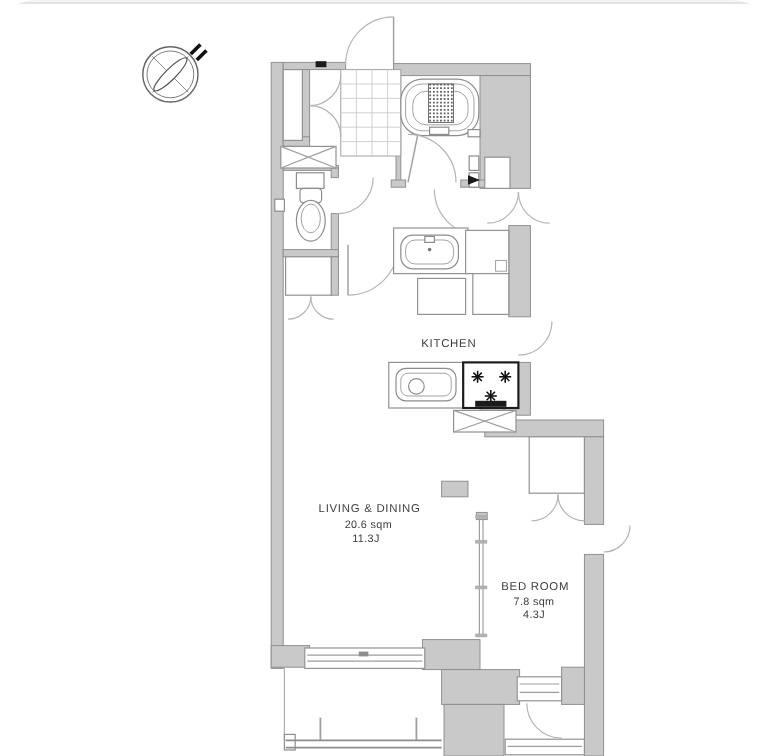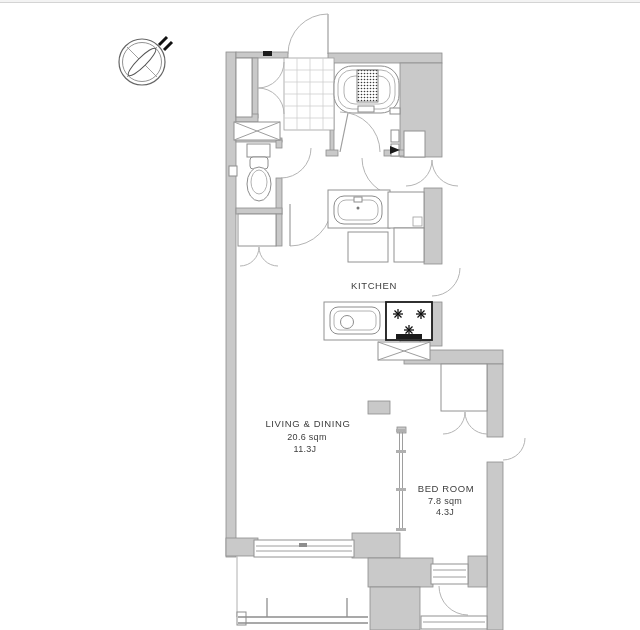--- a/index.html
+++ b/index.html
@@ -1,17 +1,17 @@
 <!DOCTYPE html>
 <html><head>
 <meta charset="utf-8">
 <style>
   html,body{margin:0;padding:0;background:#ffffff;}
   .stage{position:relative;width:640px;height:630px;background:#ffffff;overflow:hidden;
-         font-family:"Liberation Sans",sans-serif;}
+         font-family:"Liberation Sans",sans-serif;border-radius:29px;}
   .top-band{position:absolute;left:0;top:0;width:640px;height:2px;background:#f3f3f3;}
   .top-line{position:absolute;left:0;top:2px;width:640px;height:1px;background:#d4d4d4;}
   svg{position:absolute;left:0;top:0;}
   svg text{font-family:"Liberation Sans",sans-serif;fill:#3d3d3d;}
   .room-name{font-size:9.5px;letter-spacing:.6px;}
   .room-area{font-size:9px;letter-spacing:.3px;}
   .wall{fill:#c9c9c9;stroke:#8d8d8d;stroke-width:0.8;}
   .box{fill:#ffffff;stroke:#929292;stroke-width:1;}
   .thin{stroke:#9e9e9e;stroke-width:1;fill:none;}
   .arc{stroke:#b4b4b4;stroke-width:1;fill:none;}

